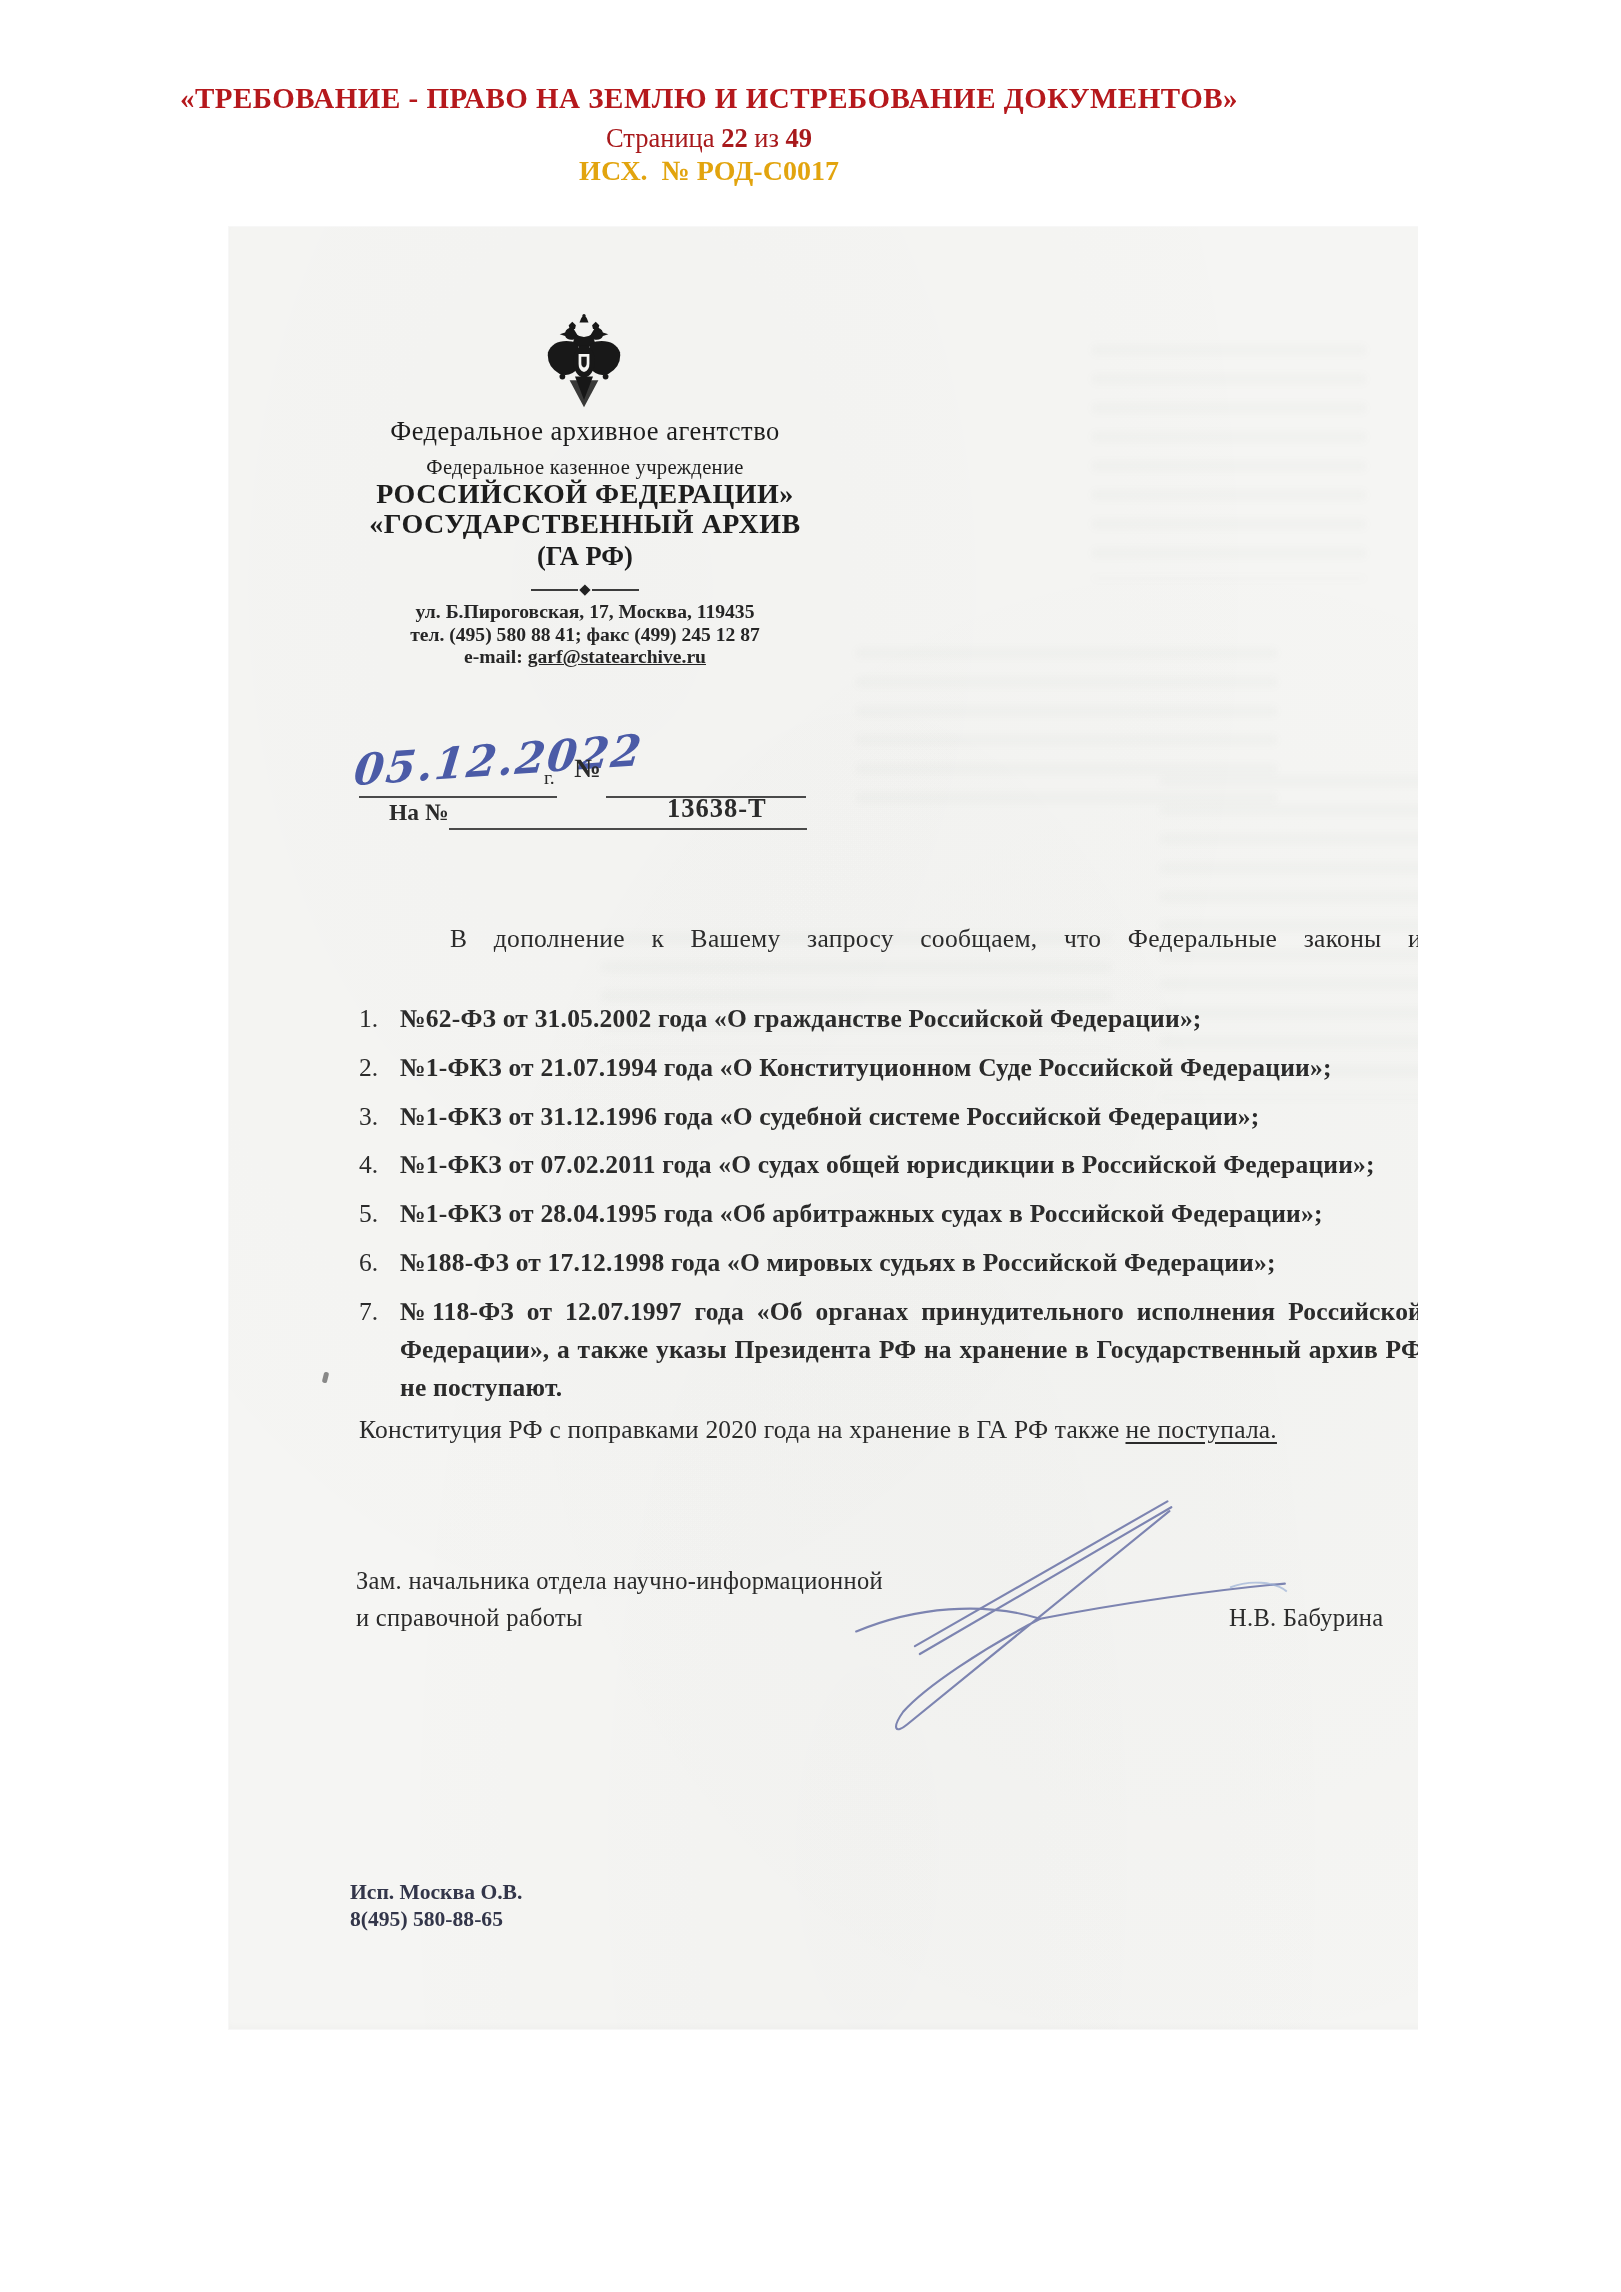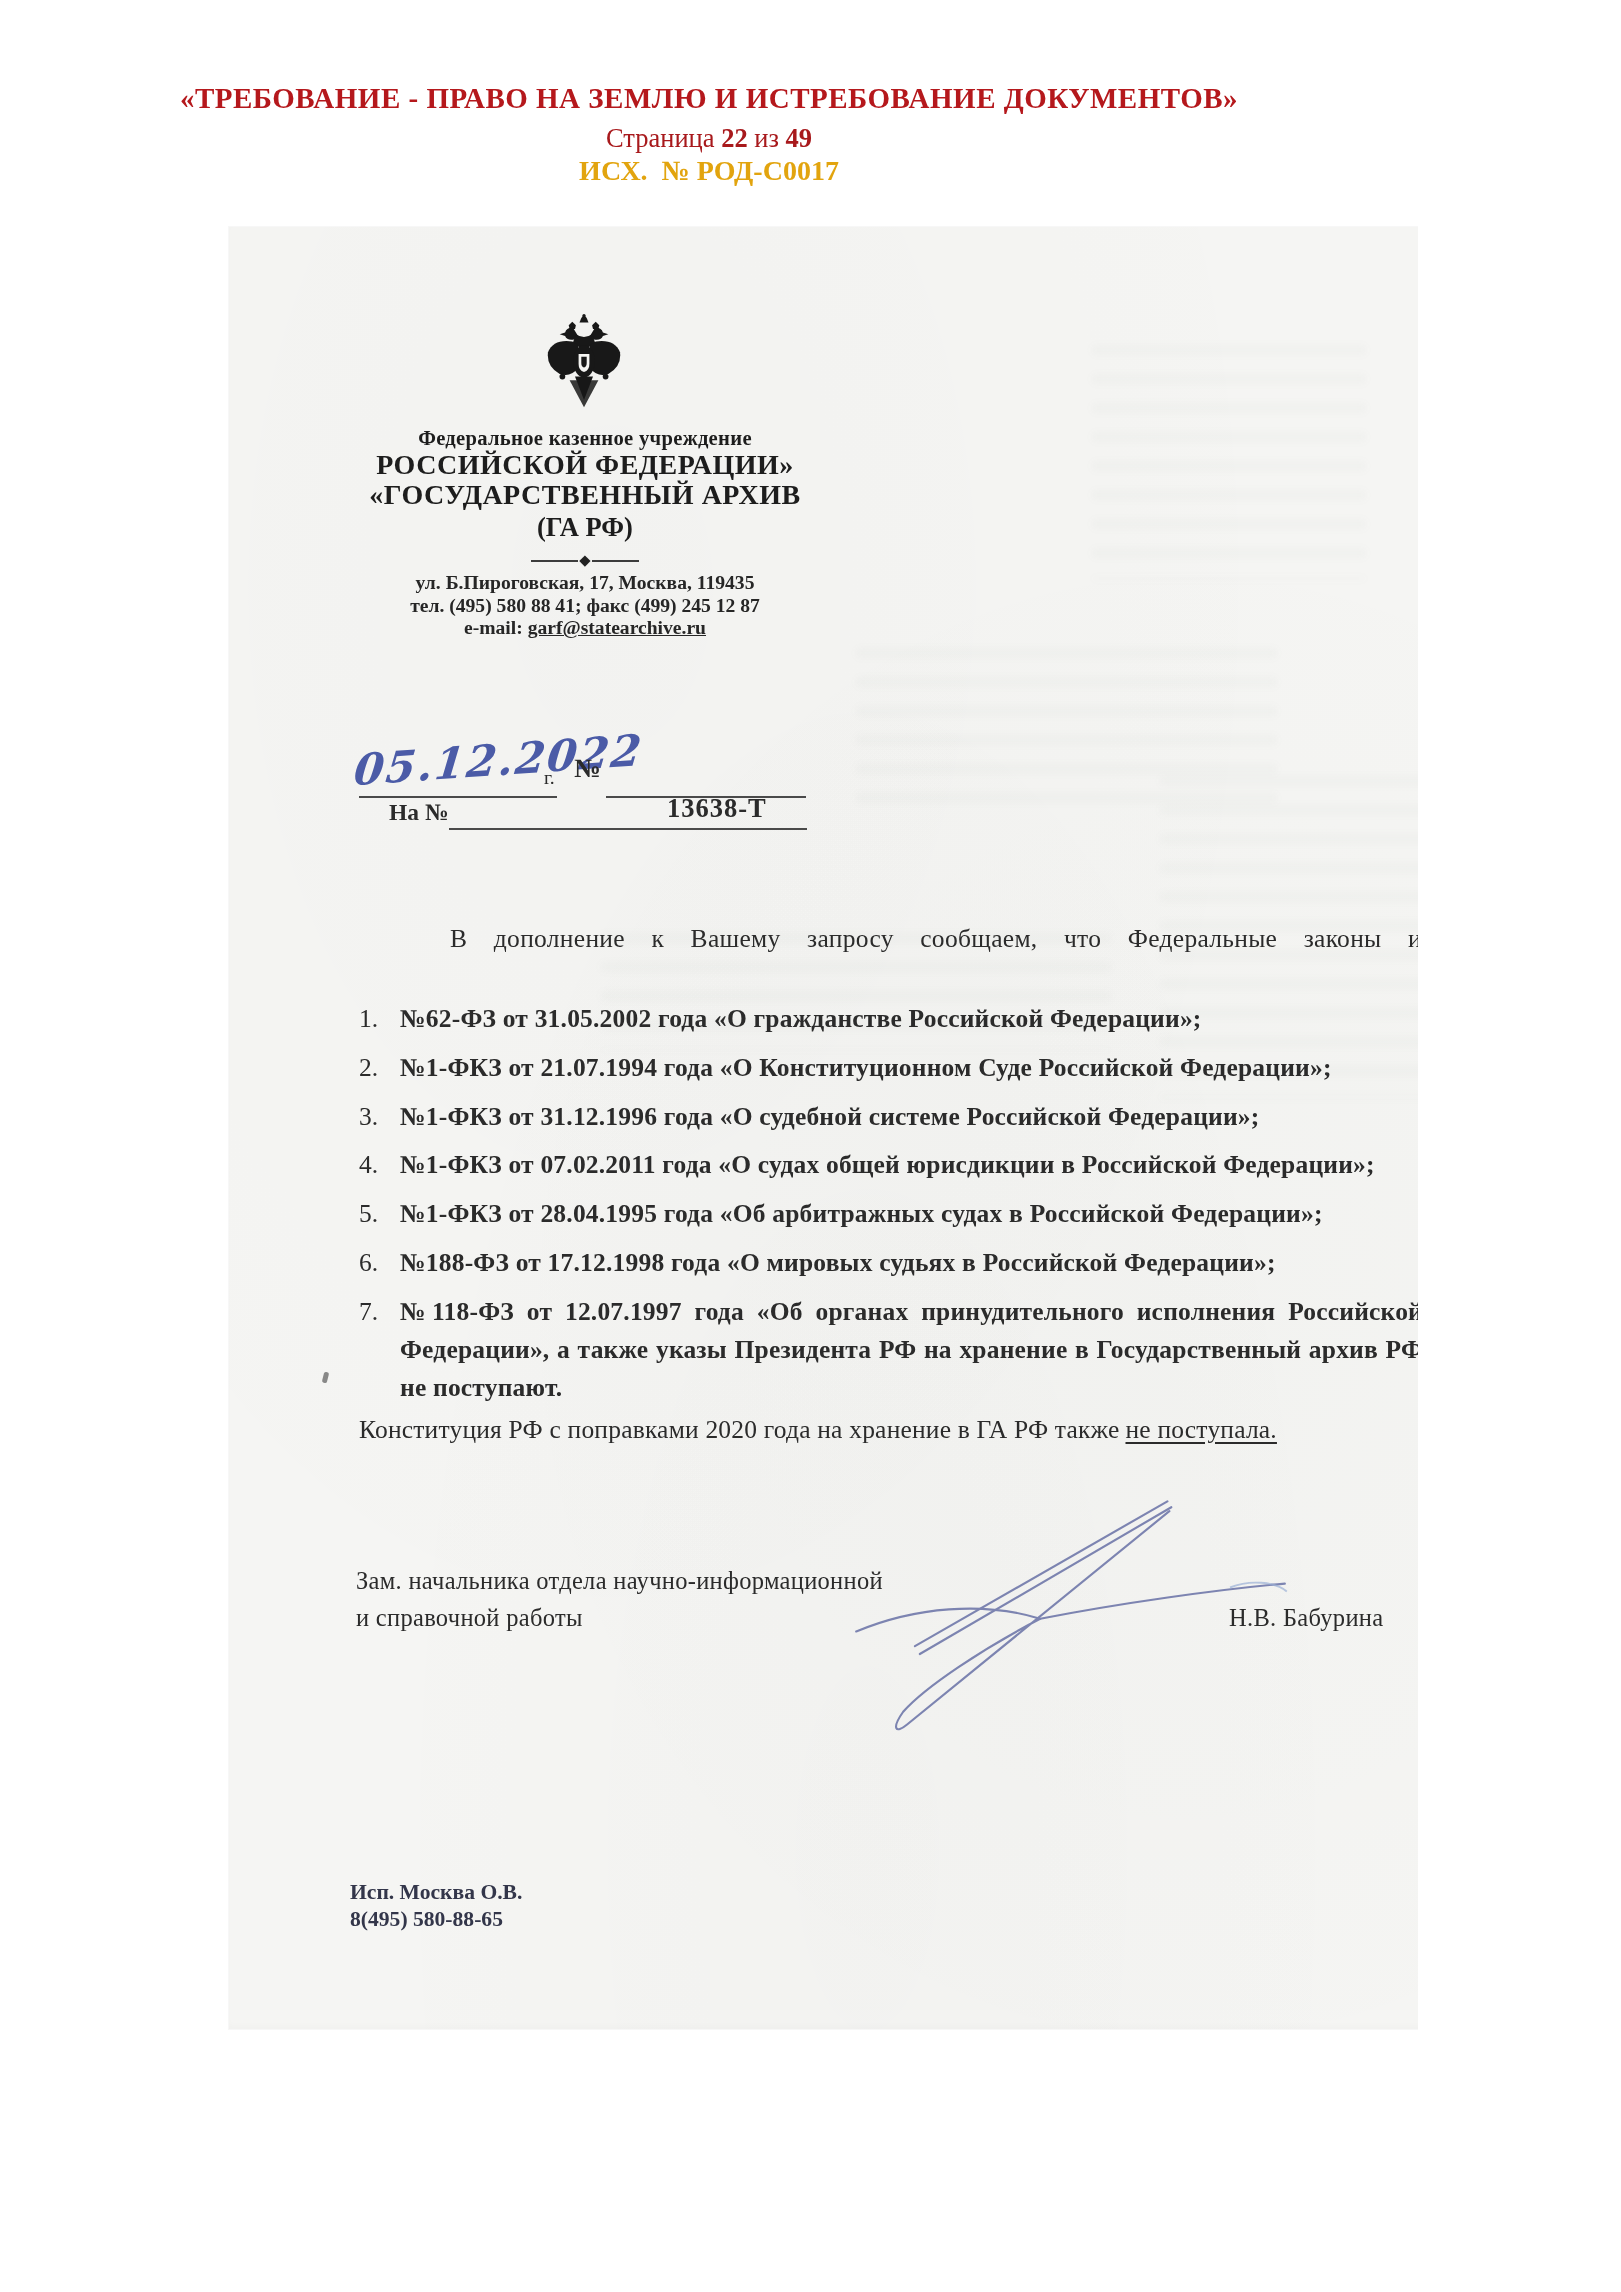--- a/index.html
+++ b/index.html
@@ -37,21 +37,21 @@
     box-shadow:0 0 0 1px rgba(0,0,0,.03), inset -2px -2.9px 7.8px rgba(0,0,0,.02);
   }
   .ghost{position:absolute;opacity:.5;filter:blur(3.9px);
     background:repeating-linear-gradient(180deg, rgba(120,135,125,.07) 0 9.8px, rgba(0,0,0,0) 9.8px 29px);}
   .artifact-mark{position:absolute;left:94px;top:1145px;width:4.9px;height:10.8px;
     background:#5a5a5a;border-radius:2px;transform:rotate(14deg);opacity:.7;}
   
   .emblem{position:absolute;left:310px;top:86px;width:90px;height:102px;filter:blur(0.4px);}
   .lh{position:absolute;left:59px;top:190px;width:594px;text-align:center;color:#1d1d1d;}
   .lh-agency{font-size:26.5px;line-height:29px;letter-spacing:0.5px;}
-  .lh-orgtype{font-size:20.6px;font-weight:bold;line-height:23.5px;margin-top:9.8px;letter-spacing:0.3px;}
+  .lh-orgtype{font-size:20.6px;font-weight:normal;line-height:23.5px;margin-top:9.8px;letter-spacing:0.3px;}
   .lh-org{font-size:28px;font-weight:bold;line-height:30px;letter-spacing:0.5px;}
   .lh-abbr{font-size:26.5px;font-weight:bold;line-height:29px;margin-top:2.9px;}
   .lh-divider{display:flex;align-items:center;justify-content:center;margin:14.7px auto 7.8px auto;width:108px;}
   .dline{flex:1;height:2px;background:#3c3c3c;}
   .ddot{width:7.8px;height:7.8px;background:#222;transform:rotate(45deg);margin:0 2.9px;}
   .lh-addr{font-size:19.6px;font-weight:bold;line-height:22.5px;color:#262626;}
   .lh-email u{text-decoration:underline;}
   
   .hand-date{
     position:absolute;left:125px;top:508px;
@@ -125,20 +125,21 @@
         <path d="M44 45 h12 v11 q0 7 -6 9 q-6 -2 -6 -9 z" fill="#f5f5f3"></path>
         <path d="M47 48 h6 v7 q0 4 -3 5 q-3 -1 -3 -5 z" fill="#181818"></path>
         <path d="M40 70 L50 96 L60 70 Z"></path>
         <path d="M34 74 L50 104 L66 74 Z" fill-opacity="0.85"></path>
         <circle cx="26" cy="70" r="3.2"></circle>
         <circle cx="74" cy="70" r="3.2"></circle>
       </g>
     </svg>
 
     <div class="lh">
+      <div class="lh-agency">Федеральное архивное агентство</div>
       <div class="lh-orgtype">Федеральное казенное учреждение</div>
       <div class="lh-org">РОССИЙСКОЙ ФЕДЕРАЦИИ»</div>
       <div class="lh-org">«ГОСУДАРСТВЕННЫЙ АРХИВ</div>
       <div class="lh-abbr">(ГА РФ)</div>
       <div class="lh-divider">
         <span class="dline"></span>
         <span class="ddot"></span>
         <span class="dline"></span>
       </div>
       <div class="lh-addr">ул. Б.Пироговская, 17, Москва, 119435</div>

